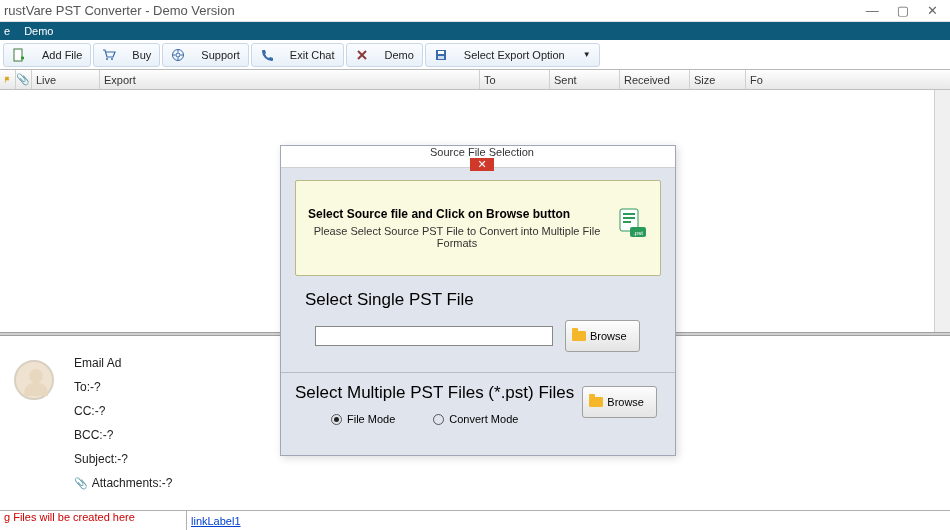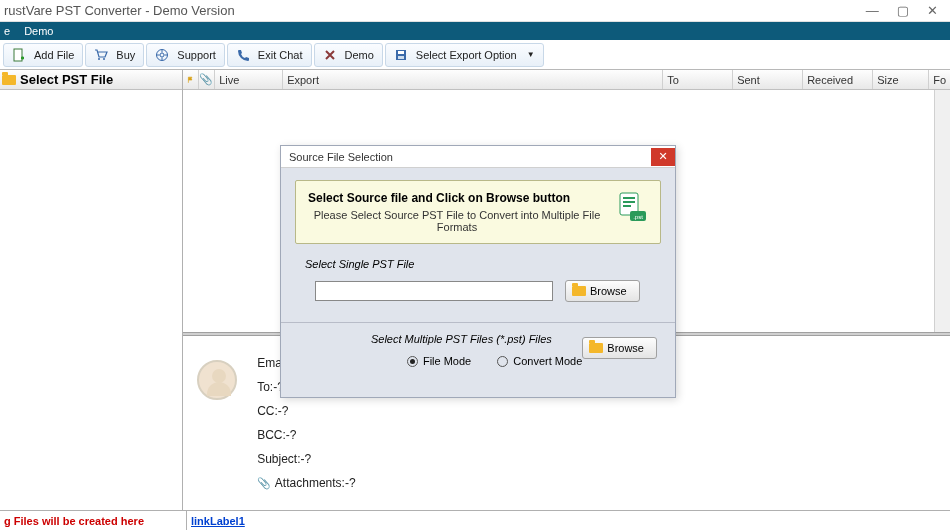--- a/index.html
+++ b/index.html
@@ -7,21 +7,21 @@
 
 .titlebar { height: 22px; background: #fff; display: flex; align-items: center; padding: 0 4px; border-bottom: 1px solid #e0e0e0; }
 .titlebar .title { flex: 1; color: #555; font-size: 13px; }
 .titlebar .win-controls { display: flex; gap: 18px; padding-right: 8px; }
 .titlebar .win-controls span { color: #666; font-size: 13px; cursor: pointer; }
 
 .menubar { height: 18px; background: #0d5a7a; display: flex; align-items: center; padding: 0 4px; }
 .menubar span { color: #fff; font-size: 11px; margin-right: 14px; cursor: pointer; }
 
 .toolbar { height: 30px; background: #fff; border-bottom: 1px solid #b8b8b8; display: flex; align-items: center; padding: 0 2px; }
-.tbtn { display: flex; align-items: center; height: 24px; padding: 0 8px; margin: 0 1px; border: 1px solid #c8d8e8; border-radius: 3px; background: linear-gradient(#fafcff,#e8f0f8); cursor: pointer; font-size: 11px; color: #222; gap: 8px; text-align: right; }
+.tbtn { display: flex; align-items: center; height: 24px; padding: 0 8px; margin: 0 1px; border: 1px solid #c8d8e8; border-radius: 3px; background: linear-gradient(#fafcff,#e8f0f8); cursor: pointer; font-size: 11px; color: #222; gap: 16px; text-align: right; }
 .tbtn .ic { width: 14px; height: 14px; display: inline-block; }
 .tbtn .dd { font-size: 8px; margin-left: 2px; }
 
 .main { display: flex; height: calc(530px - 22px - 18px - 30px - 20px); }
 
 .left-pane { width: 186px; background: #fff; border-right: 1px solid #b0b0b0; }
 .left-head { height: 20px; background: linear-gradient(#fefefe,#e8e8e8); border-bottom: 1px solid #c0c0c0; display: flex; align-items: center; padding: 0 2px; font-weight: bold; font-size: 13px; gap: 4px; }
 
 .right-pane { flex: 1; display: flex; flex-direction: column; }
 .grid-head { height: 20px; background: linear-gradient(#fefefe,#e8e8e8); border-bottom: 1px solid #c0c0c0; display: flex; align-items: center; font-size: 11px; color: #333; }
@@ -32,44 +32,44 @@
 
 .splitter { height: 4px; background: #d0d0d0; border-top: 1px solid #a0a0a0; border-bottom: 1px solid #a0a0a0; cursor: row-resize; }
 
 .detail { flex: 0 0 174px; background: #fff; display: flex; padding: 20px 14px; gap: 20px; }
 .avatar { width: 40px; height: 40px; border-radius: 50%; background: #f0e2d0; border: 2px solid #d8d0c0; position: relative; flex-shrink: 0; margin-top: 4px; }
 .avatar::before { content: ""; position: absolute; width: 14px; height: 14px; border-radius: 50%; background: #e8d8c0; top: 7px; left: 13px; }
 .avatar::after { content: ""; position: absolute; width: 24px; height: 14px; border-radius: 12px 12px 0 0; background: #e8d8c0; bottom: 2px; left: 8px; }
 .fields { display: flex; flex-direction: column; gap: 10px; font-size: 12px; color: #222; }
 .fields .row { display: flex; align-items: center; gap: 4px; }
 
-.statusbar { position: absolute; bottom: 0; left: 0; right: 0; height: 20px; border-top: 1px solid #b0b0b0; background: #fff; display: flex; align-items: center; font-size: 11px; font-weight: bold; }
+.statusbar { position: absolute; bottom: 0; left: 0; right: 0; height: 20px; border-top: 1px solid #b0b0b0; background: #fff; display: flex; align-items: flex-start; font-size: 11px; }
 .statusbar .log { color: #c00; padding: 0 4px; width: 186px; }
 .statusbar .link { color: #0040d0; text-decoration: underline; cursor: pointer; padding: 0 4px; border-left: 1px solid #b0b0b0; height: 100%; display: flex; align-items: center; }
 
 
 .modal { position: absolute; left: 280px; top: 145px; width: 396px; background: #e0e4ec; border: 1px solid #a0a8b8; box-shadow: 2px 2px 8px rgba(0,0,0,0.15); }
-.modal-title { height: 22px; display: flex; align-items: center; justify-content: space-between; padding: 0 0 0 8px; font-size: 11px; color: #333; background: #fff; border-bottom: 1px solid #d0d0d0; }
+.modal-title { height: 22px; display: flex; align-items: center; padding: 0 0 0 8px; font-size: 11px; color: #333; background: #fff; border-bottom: 1px solid #d0d0d0; flex-direction: column; }
 .modal-title .close { width: 24px; height: 18px; background: #d0392a; color: #fff; display: flex; align-items: center; justify-content: center; font-size: 11px; cursor: pointer; }
 .modal-body { padding: 12px 14px 18px 14px; }
-.info-box { background: #fafae0; border: 1px solid #b8b888; padding: 10px 12px; border-radius: 2px; display: flex; gap: 10px; }
+.info-box { background: #fafae0; border: 1px solid #b8b888; padding: 26px 12px; border-radius: 2px; display: flex; gap: 10px; }
 .info-text { flex: 1; }
 .info-text .h { font-weight: bold; font-size: 12px; margin-bottom: 4px; }
 .info-text .s { font-size: 11px; color: #333; text-align: center; }
 .pst-ico { width: 32px; height: 32px; flex-shrink: 0; }
-.section-label { font-size: 11px; margin: 14px 0 10px 10px; font-style: italic; }
+.section-label { font-size: 17px; margin: 14px 0 10px 10px; }
 .input-row { display: flex; align-items: center; gap: 12px; margin-left: 20px; }
 .input-row input[type=text] { width: 238px; height: 20px; border: 1px solid #888; background: #fff; font-size: 11px; padding: 0 2px; }
-.browse-btn { display: flex; align-items: center; gap: 4px; height: 22px; padding: 0 12px 0 6px; border: 1px solid #a0a0a0; border-radius: 3px; background: linear-gradient(#fdfdfd,#e4e4e4); cursor: pointer; font-size: 11px; }
+.browse-btn { display: flex; align-items: center; gap: 4px; height: 32px; padding: 0 12px 0 6px; border: 1px solid #a0a0a0; border-radius: 3px; background: linear-gradient(#fdfdfd,#e4e4e4); cursor: pointer; font-size: 11px; }
 .hr { height: 1px; background: #b8bcc8; margin: 20px -14px 10px -14px; }
-.radio-row { display: flex; align-items: center; gap: 26px; margin: 10px 0 0 36px; }
+.radio-row { display: flex; align-items: center; gap: 38px; margin: 10px 0 0 36px; }
 .radio-item { display: flex; align-items: center; gap: 5px; font-size: 11px; cursor: pointer; }
 .radio { width: 11px; height: 11px; border: 1px solid #555; border-radius: 50%; display: inline-block; position: relative; }
 .radio.on::after { content: ""; position: absolute; width: 5px; height: 5px; background: #222; border-radius: 50%; top: 2px; left: 2px; }
-.multi-row { display: flex; align-items: center; justify-content: flex-end; margin: 4px 4px 12px 0; }
+.multi-row { display: flex; align-items: center; justify-content: space-between; margin: 4px 4px 12px 0; }
 .multi-row .browse-btn { margin-top: -4px; }
 
 
 .i-folder { width: 14px; height: 10px; background: #f4b72a; border-radius: 1px; display: inline-block; position: relative; }
 .i-folder::before { content: ""; position: absolute; width: 6px; height: 3px; background: #f4b72a; top: -3px; left: 0; border-radius: 1px 1px 0 0; }
 .i-attach { color: #888; font-size: 11px; }
 svg { display: block; }
 </style>
 </head>
 <body>
@@ -141,26 +141,20 @@
           <rect x="4" y="3" width="6" height="3" fill="#fff"></rect>
           <rect x="4" y="8" width="6" height="3" fill="#cde"></rect>
         </svg>
       </span>
     <span>Select Export Option</span>
     <span class="dd">▼</span>
   </div>
 </div>
 
 <div class="main">
-  <div class="left-pane">
-    <div class="left-head">
-      <span class="i-folder"></span>
-      <span>Select PST File</span>
-    </div>
-  </div>
 
   <div class="right-pane">
     <div class="grid-head">
       <div class="col-ic">
           <svg width="10" height="10" viewBox="0 0 10 10">
             <path d="M2 1 v8 M2 1 h5 l-1 2 l1 2 h-5" fill="#d9a21a" stroke="#d9a21a"></path>
           </svg>
         </div>
       <div class="col-ic">
           <span class="i-attach">📎</span>

